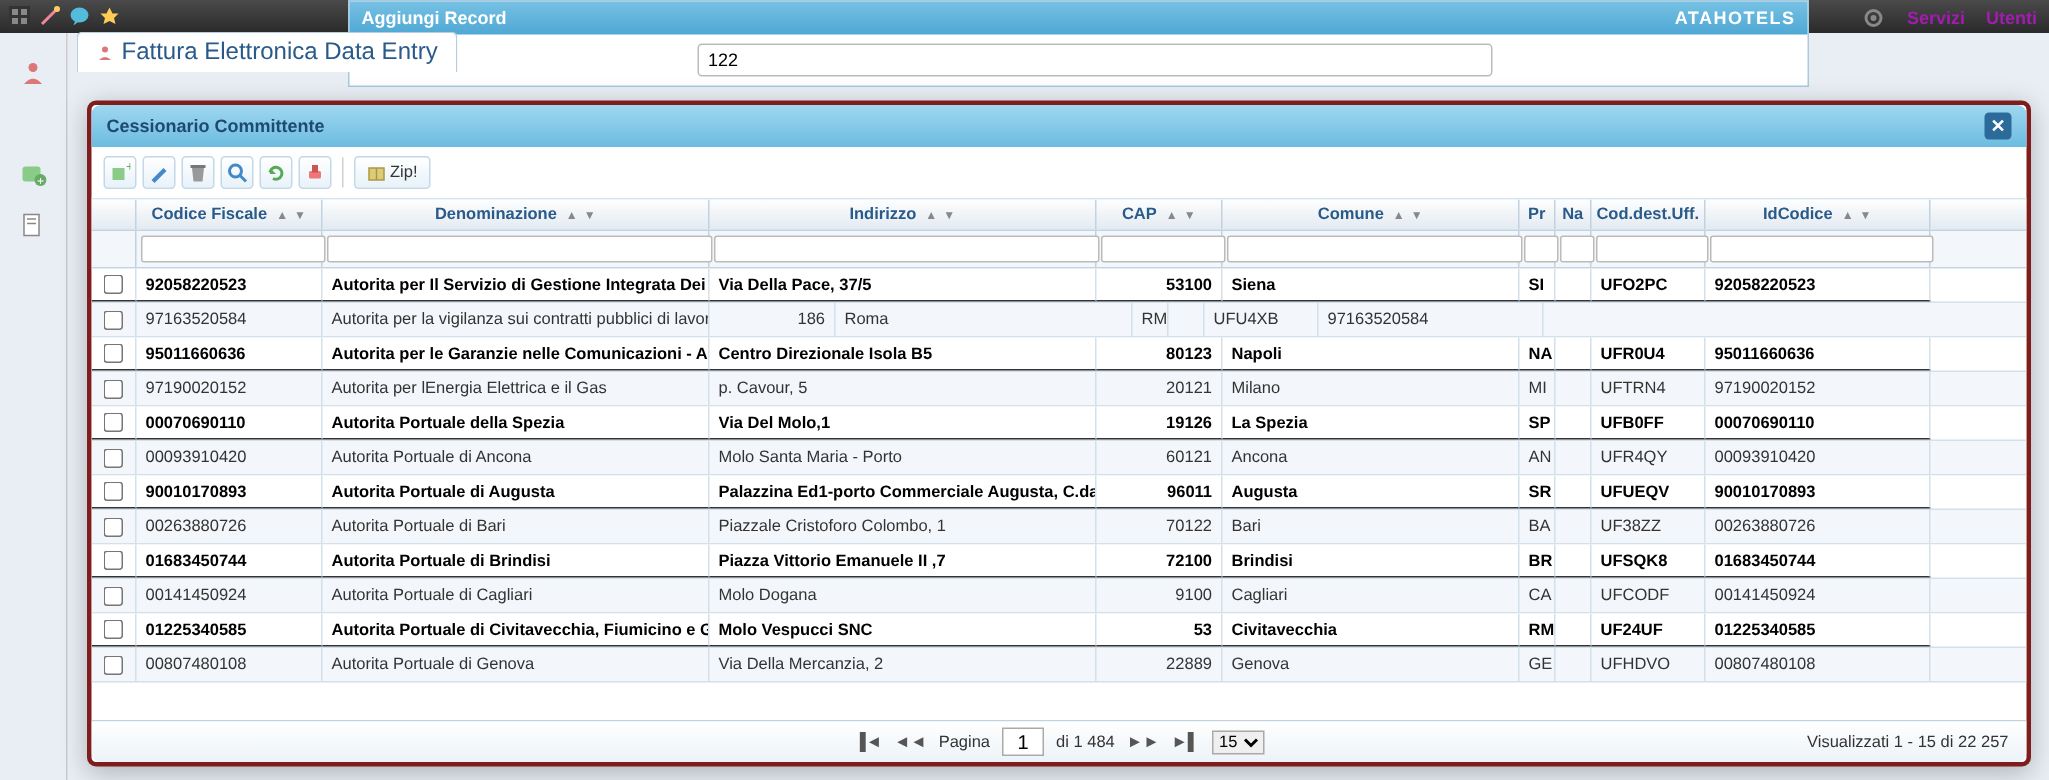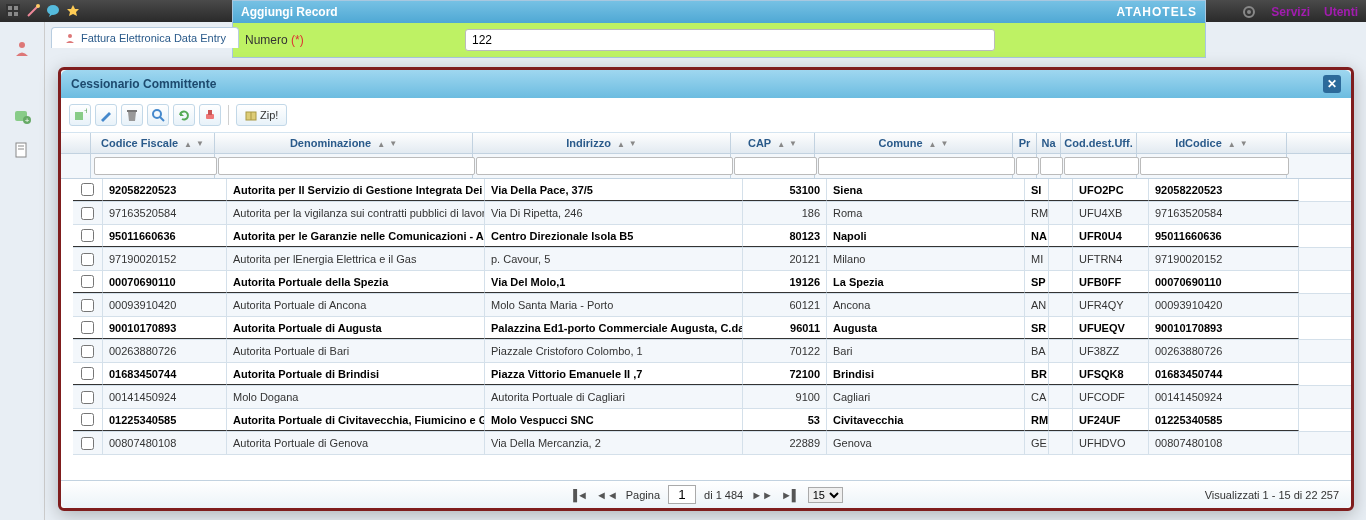--- a/index.html
+++ b/index.html
@@ -7,23 +7,23 @@
     
     .top-bar { height: 22px; background: linear-gradient(#4a4a4a, #2a2a2a); display: flex; align-items: center; padding: 0 6px; gap: 6px; }
     .top-icon { width: 14px; height: 14px; display: inline-block; }
     
     .sidebar { position: absolute; left: 0; top: 22px; width: 45px; height: 498px; background: #e8eef4; border-right: 1px solid #ccc; padding-top: 6px; }
     .sidebar-item { width: 28px; height: 28px; margin: 6px auto; display: flex; align-items: center; justify-content: center; }
     
     .main-area { position: absolute; left: 45px; top: 22px; right: 0; bottom: 0; }
     
     .tab-bar { height: 26px; display: flex; align-items: flex-end; padding-left: 6px; }
-    .tab { background: #fff; border: 1px solid #b8cde0; border-bottom: none; padding: 4px 12px; border-radius: 4px 4px 0 0; font-size: 11px; color: #2a5a8a; display: flex; align-items: center; gap: 5px; }
-    
-    .aggiungi-record { position: absolute; top: 0; left: 232px; right: 160px; background: #bef264; border: 1px solid #a8c8e0; }
+    .tab { background: #fff; border: 1px solid #b8cde0; border-bottom: none; padding: 4px 12px; border-radius: 4px 4px 0 0; font-size: 16px; color: #2a5a8a; display: flex; align-items: center; gap: 5px; }
+    
+    .aggiungi-record { position: absolute; top: 0; left: 232px; right: 160px; background: #ffffff; border: 1px solid #a8c8e0; }
     .aggiungi-header { background: linear-gradient(#76c1e4, #4fa8d4); color: #fff; font-weight: bold; font-size: 12px; padding: 4px 8px; display:flex; justify-content: space-between; }
     .aggiungi-body { padding: 6px 12px; display: flex; align-items: center; gap: 20px; }
     .aggiungi-label { width: 200px; }
     .aggiungi-label .req { color: #d33; }
     .aggiungi-input { flex: none; width: 530px; padding: 3px 6px; border: 1px solid #bbb; border-radius: 3px; font-size: 12px; }
     
     .gear-area { position: absolute; top: 4px; right: 8px; display: flex; gap: 14px; color: #a21caf; font-weight: bold; align-items: center; }
     
     .popup { position: absolute; top: 67px; left: 58px; right: 12px; height: 444px; background: #fff; border: 3px solid #7f1d1d; border-radius: 6px; box-shadow: 0 4px 18px rgba(0,0,0,0.25); display: flex; flex-direction: column; }
     .popup-header { background: linear-gradient(#9fd7f0, #6cbce0); color: #1d4a6e; font-weight: bold; padding: 5px 10px; border-radius: 6px 6px 0 0; display: flex; justify-content: space-between; align-items: center; }
@@ -38,21 +38,21 @@
     .grid-header { display: flex; background: linear-gradient(#fefefe,#e2eaf1); border-bottom: 1px solid #c2d2e0; font-weight: bold; font-size: 11px; color: #2a5a8a; }
     .ghc { border-right: 1px solid #c2d2e0; padding: 4px 6px; display: flex; align-items: center; justify-content: center; gap: 4px; overflow: hidden; white-space: nowrap; text-align: right; }
     .sort-asc::after { content: "▲"; font-size: 8px; color: #888; margin-left: 2px;}
     .sort-desc { font-size: 8px; color: #888; }
     
     .filter-row { display: flex; border-bottom: 1px solid #c2d2e0; background: #f3f7fb; }
     .filter-row input { width: 100%; border: 1px solid #bbb; padding: 2px 4px; margin: 3px; font-size: 11px; border-radius: 2px; }
     .fcell { border-right: 1px solid #c2d2e0; }
     
     .grid-body { overflow-y: auto; height: 316px; }
-    .grow { display: flex; border-bottom: 1px solid #d4e0ea; font-size: 11px; height: 23px; align-items: center; margin-left: 12px; }
+    .grow { display: flex; border-bottom: 1px solid #d4e0ea; font-size: 11px; height: 23px; align-items: center; }
     .grow:nth-child(odd) { background: #fff; }
     .grow:nth-child(even) { background: #f3f7fb; }
     .gcell { border-right: 1px solid #d4e0ea; padding: 0 6px; overflow: hidden; white-space: nowrap; text-overflow: ellipsis; height: 100%; display: flex; align-items: center; }
     .gcell.num { justify-content: flex-end; }
     .gcell.chk { justify-content: center; }
     .gcell.chk input { margin: 0; }
     .bold-row .gcell { font-weight: bold; color: #000; border-bottom: 1px solid #333;}
     
     .w-chk { width: 30px; flex: none; }
     .w-cf { width: 124px; flex: none; }
@@ -288,21 +288,20 @@
           <div class="gcell w-na"></div>
           <div class="gcell w-cod">UFO2PC</div>
           <div class="gcell w-idc">92058220523</div>
         </div>
         <div class="grow">
           <div class="gcell chk w-chk">
             <input type="checkbox" style="">
           </div>
           <div class="gcell w-cf">97163520584</div>
           <div class="gcell w-den">Autorita per la vigilanza sui contratti pubblici di lavori,</div>
-          <div class="gcell w-ind">Via Di Ripetta, 246</div>
           <div class="gcell num w-cap">186</div>
           <div class="gcell w-com">Roma</div>
           <div class="gcell w-pr">RM</div>
           <div class="gcell w-na"></div>
           <div class="gcell w-cod">UFU4XB</div>
           <div class="gcell w-idc">97163520584</div>
         </div>
         <div class="grow bold-row">
           <div class="gcell chk w-chk">
             <input type="checkbox" style="">
@@ -399,22 +398,22 @@
           <div class="gcell w-pr">BR</div>
           <div class="gcell w-na"></div>
           <div class="gcell w-cod">UFSQK8</div>
           <div class="gcell w-idc">01683450744</div>
         </div>
         <div class="grow">
           <div class="gcell chk w-chk">
             <input type="checkbox" style="">
           </div>
           <div class="gcell w-cf">00141450924</div>
+          <div class="gcell w-den">Autorita Portuale di Cagliari</div>
           <div class="gcell w-ind">Molo Dogana</div>
-          <div class="gcell w-den">Autorita Portuale di Cagliari</div>
           <div class="gcell num w-cap">9100</div>
           <div class="gcell w-com">Cagliari</div>
           <div class="gcell w-pr">CA</div>
           <div class="gcell w-na"></div>
           <div class="gcell w-cod">UFCODF</div>
           <div class="gcell w-idc">00141450924</div>
         </div>
         <div class="grow bold-row">
           <div class="gcell chk w-chk">
             <input type="checkbox" style="">

